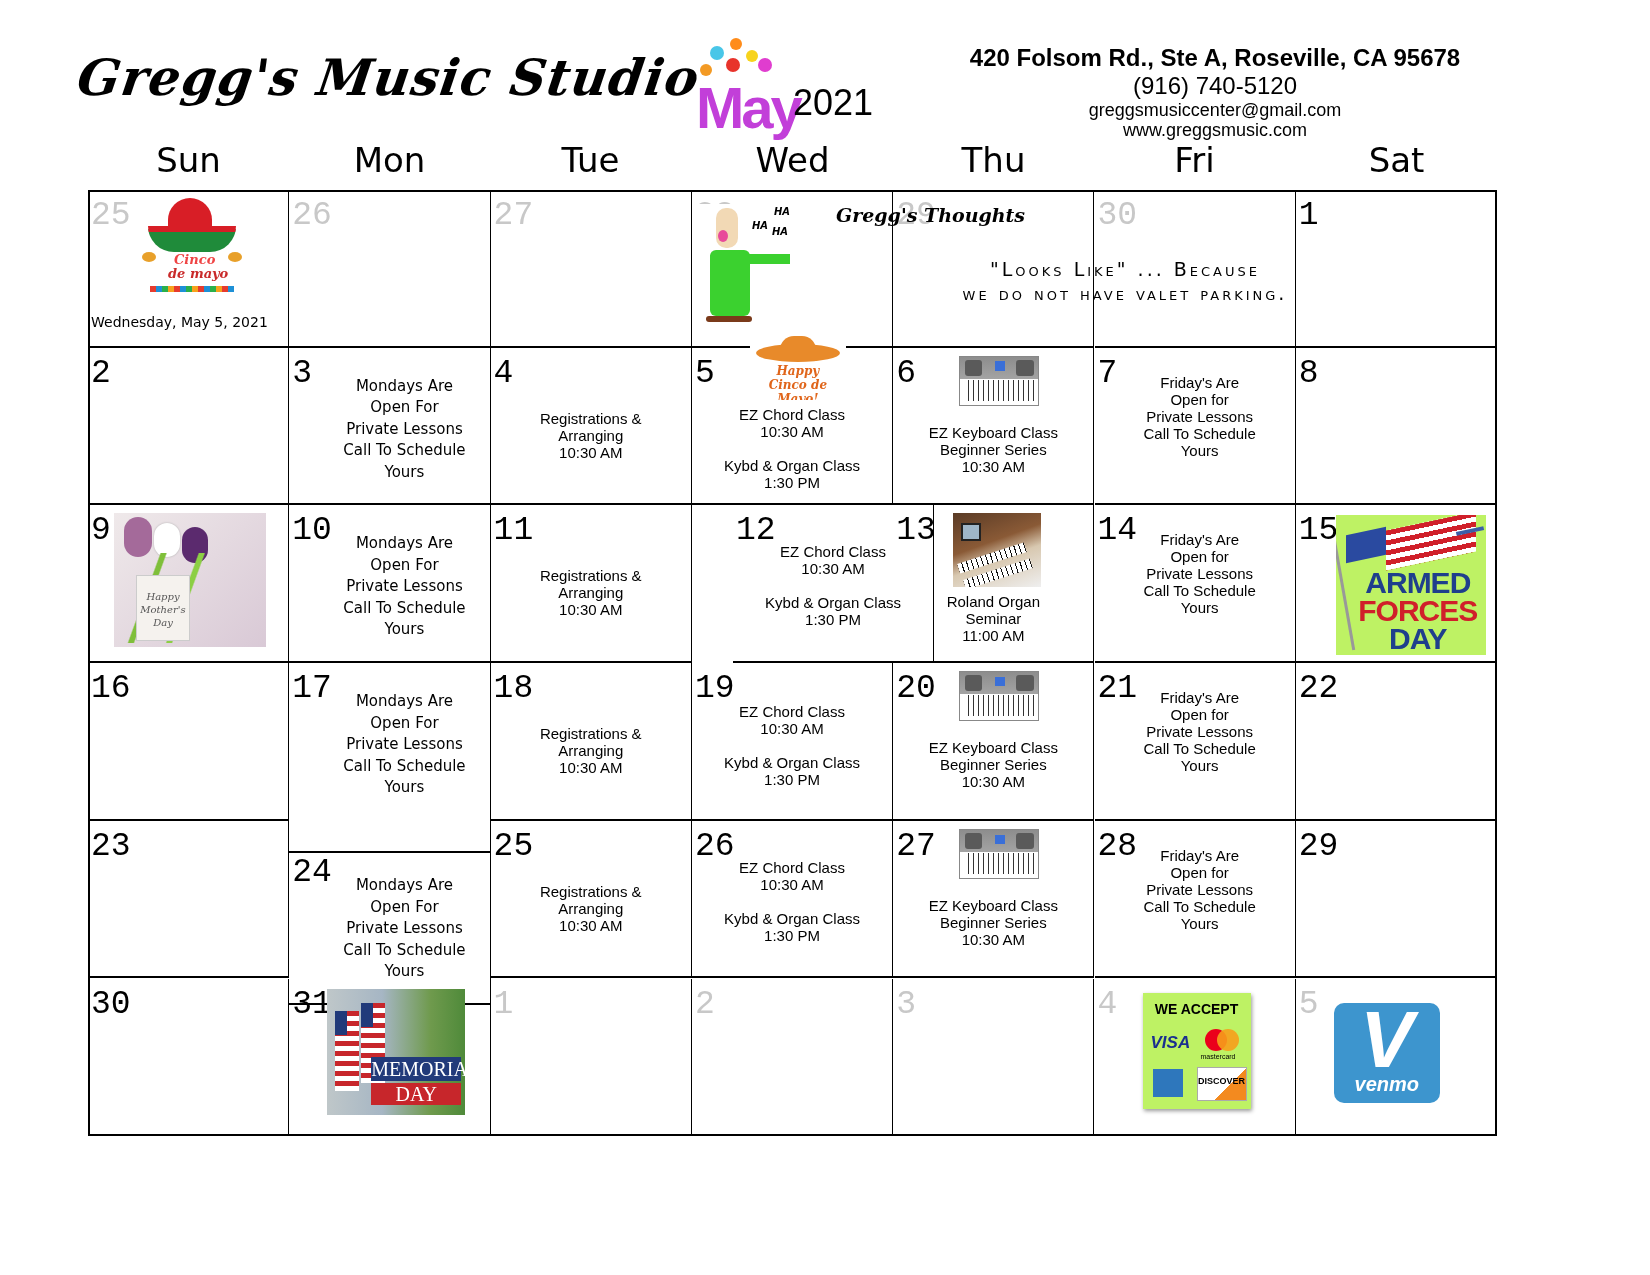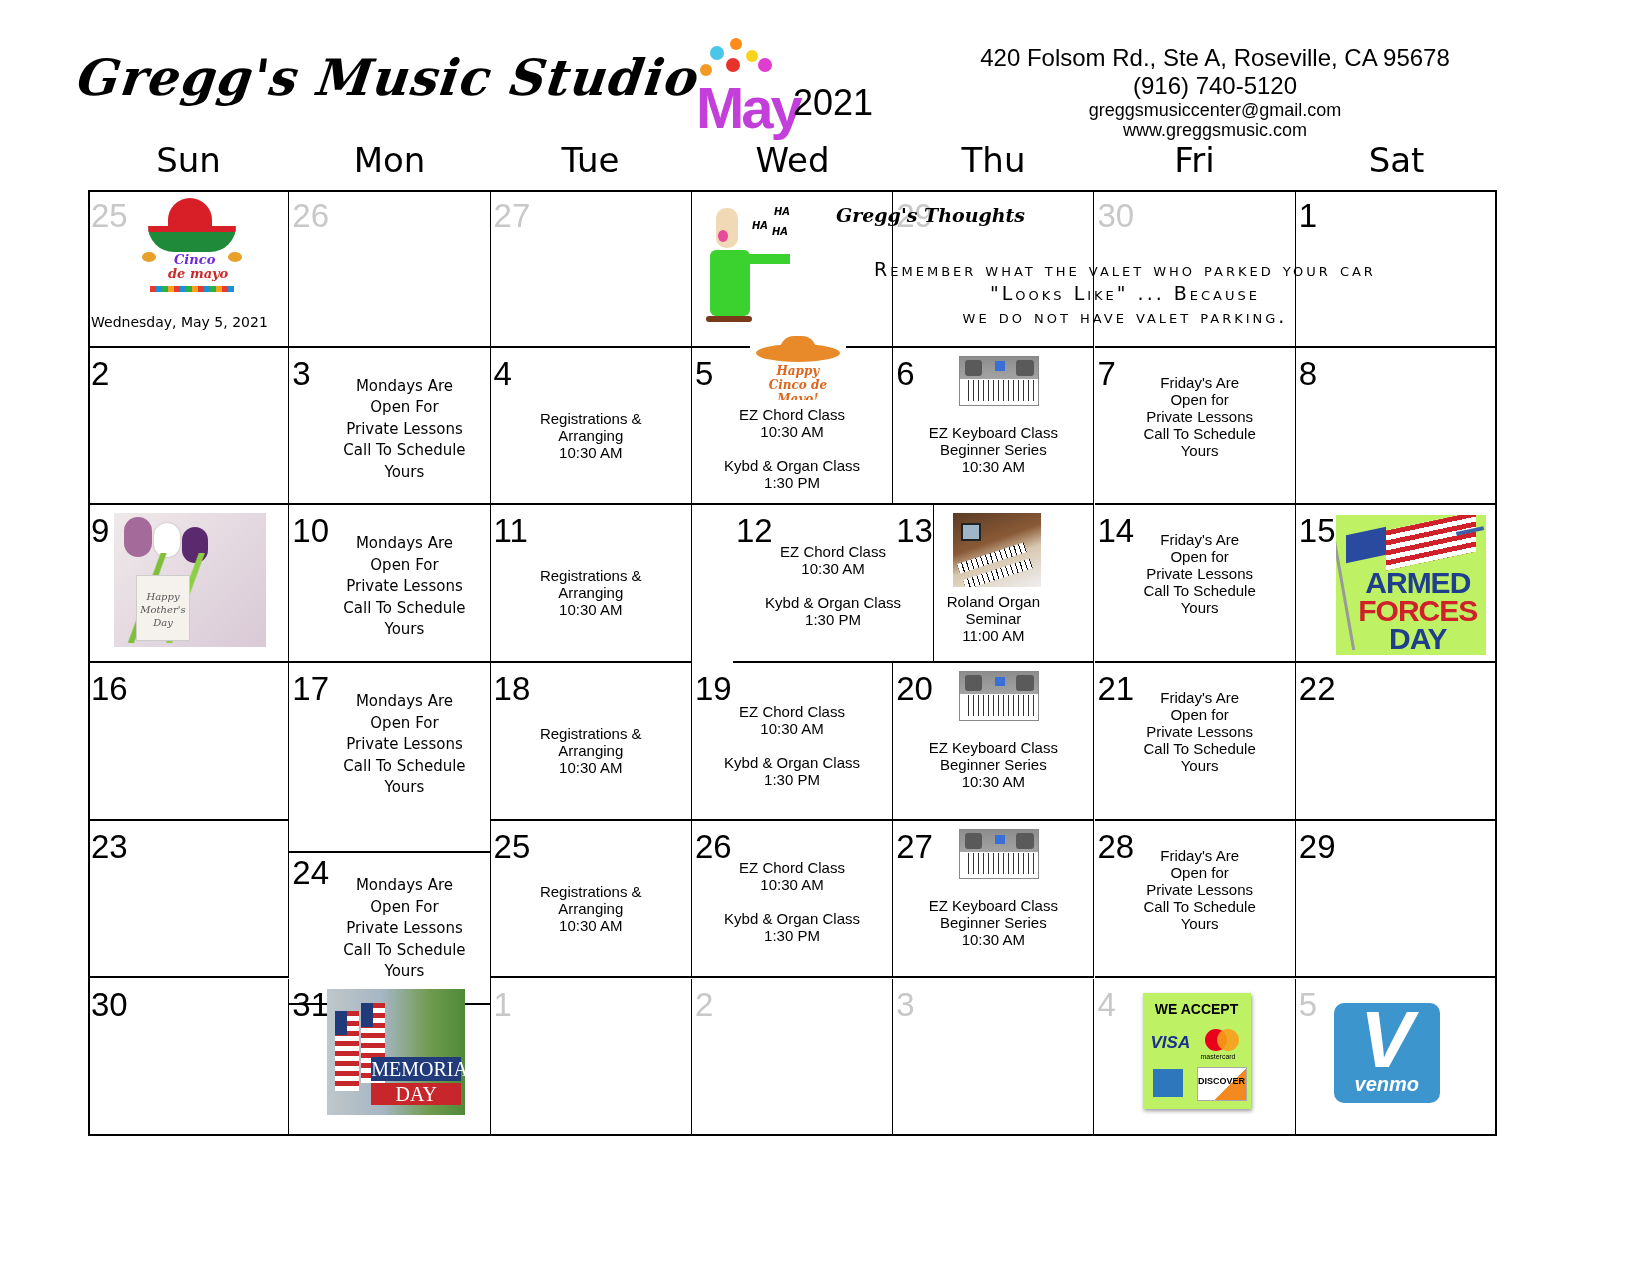--- a/index.html
+++ b/index.html
@@ -3,27 +3,27 @@
 <meta charset="utf-8">
 <style>
   html,body{margin:0;padding:0;background:#fff;}
   body{width:1650px;height:1275px;position:relative;overflow:hidden;font-family:"Liberation Sans",sans-serif;color:#000;}
   .title{position:absolute;left:78px;top:48px;font-family:"DejaVu Serif",serif;font-style:italic;font-weight:bold;font-size:50px;letter-spacing:1px;transform:skewX(-8deg);}
   .may-logo{position:absolute;left:696px;top:36px;width:92px;height:108px;}
   .may-text{position:absolute;left:0;top:38px;font-family:"Liberation Sans",sans-serif;font-weight:bold;font-size:58px;color:#c23fd9;letter-spacing:-3px;}
   .flower{position:absolute;border-radius:50%;}
   .year{position:absolute;left:793px;top:82px;font-size:36px;}
   .contact{position:absolute;left:960px;top:44px;width:510px;text-align:center;}
-  .contact .addr{font-size:24px;line-height:28px;}
+  .contact .addr{font-size:24px;line-height:28px;font-weight:bold;}
   .contact .phone{font-size:24px;line-height:28px;}
   .contact .small{font-size:18px;line-height:20px;}
   .dow{position:absolute;top:140px;font-family:"DejaVu Sans",sans-serif;font-size:34px;text-align:center;width:201px;}
   .grid{position:absolute;left:88px;top:190px;width:1409px;height:946px;border:2px solid #000;box-sizing:border-box;}
   .cell{position:absolute;border-right:1.5px solid #000;border-bottom:2px solid #000;box-sizing:border-box;overflow:visible;}
-  .num{position:absolute;left:3px;top:6px;font-family:Liberation Sans, sans-serif;font-size:33px;line-height:40px;}
+  .num{position:absolute;left:3px;top:6px;font-family:Liberation Mono, monospace;font-size:33px;line-height:40px;}
   .num.dim{color:#c8c8c8;}
   .evt{position:absolute;left:0;right:0;text-align:center;font-size:15px;line-height:17px;}
   .evt.cal{font-family:"DejaVu Sans",sans-serif;font-size:15px;line-height:21.5px;}
   .pic{position:absolute;overflow:hidden;}
   .thoughts-title{position:absolute;left:836px;top:204px;font-family:"DejaVu Serif",serif;font-style:italic;font-weight:bold;font-size:19px;z-index:3;}
   .thoughts-body{position:absolute;left:820px;top:258px;width:610px;text-align:center;font-family:"DejaVu Sans",sans-serif;font-variant:small-caps;font-size:19px;letter-spacing:3px;line-height:23.5px;z-index:3;}
   .cap-date{position:absolute;left:3px;bottom:16px;font-family:"DejaVu Sans",sans-serif;font-size:14px;}
   .kbd{background:linear-gradient(#8d8d8d 0,#a3a3a3 45%,#fff 45%,#fff 100%);border:1px solid #888;}
   .kbd .keys{position:absolute;left:4px;right:4px;bottom:4px;height:44%;background:repeating-linear-gradient(90deg,#fff 0,#fff 4px,#333 4px,#333 5px);}
   .kbd .scr{position:absolute;left:44%;top:10%;width:14%;height:20%;background:#3a6fd8;}
@@ -62,21 +62,21 @@
 
 <div class="grid"></div>
 <div id="cells">
     <div class="cell" style="left: 88px; top: 190px; width: 201.3px; height: 157.7px;">
       <div class="num dim">25</div>
       <div class="pic" style="left: 52px; top: 6px; width: 104px; height: 102px; background: rgb(255, 255, 255);">
         <div style="position:absolute;left:28px;top:2px;width:44px;height:36px;background:#d81e26;border-radius:22px 22px 4px 4px"></div>
           <div style="position:absolute;left:8px;top:30px;width:88px;height:20px;background:#1f8b3a;border-radius:0 0 44px 44px;border-top:6px solid #d81e26"></div>
           <div style="position:absolute;left:2px;top:56px;width:14px;height:10px;background:#e8a02a;border-radius:50%"></div>
           <div style="position:absolute;left:88px;top:56px;width:14px;height:10px;background:#e8a02a;border-radius:50%"></div>
-          <div style="position:absolute;left:34px;top:56px;font:italic bold 13px 'DejaVu Serif',serif;color:#6d28d9">Cinco</div>
+          <div style="position:absolute;left:34px;top:56px;font:italic bold 13px 'DejaVu Serif',serif;color:#ef4444">Cinco</div>
           <div style="position:absolute;left:28px;top:70px;font:italic bold 13px 'DejaVu Serif',serif;color:#c92a2a">de mayo</div>
           <div style="position:absolute;left:10px;top:90px;width:84px;height:6px;background:repeating-linear-gradient(90deg,#e63b2e 0 6px,#1e90d6 6px 12px,#2ab04a 12px 18px,#f7a21c 18px 24px)"></div>
       </div>
       <div class="cap-date">Wednesday, May 5, 2021</div>
     </div>
     <div class="cell" style="left: 289.3px; top: 190px; width: 201.3px; height: 157.7px;">
       <div class="num dim">26</div>
     </div>
     <div class="cell" style="left: 490.6px; top: 190px; width: 201.3px; height: 157.7px;">
       <div class="num dim">27</div>
@@ -396,16 +396,15 @@
       <div class="num dim">5</div>
       <div class="pic" style="left: 38px; top: 24px; width: 106px; height: 100px; background: rgb(61, 149, 206); border-radius: 10px;">
         <div style="position:absolute;left:0;top:-6px;width:100%;text-align:center;font:italic bold 80px 'Liberation Sans',sans-serif;color:#fff;line-height:86px">V</div>
           <div style="position:absolute;left:0;top:70px;width:100%;text-align:center;font:italic bold 20px 'Liberation Sans',sans-serif;color:#fff">venmo</div>
       </div>
     </div>
   </div>
 
 <div class="thoughts-title">Gregg's Thoughts</div>
 <div class="thoughts-body">
-  <div>Remember what the valet who parked your car</div>
   <div>"Looks Like" ... Because</div>
   <div>we do not have valet parking.</div>
 </div>
 
 </body></html>

